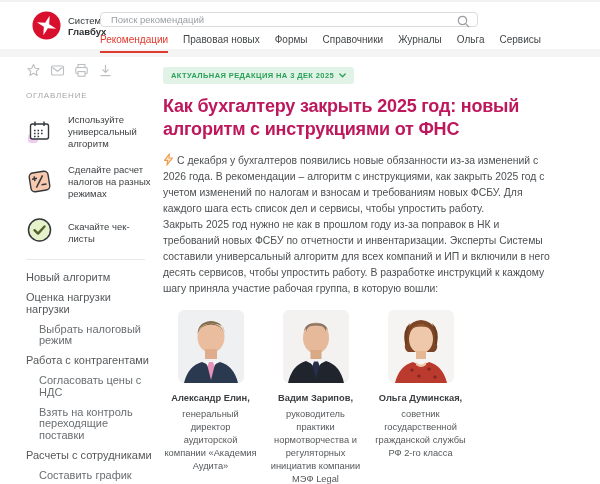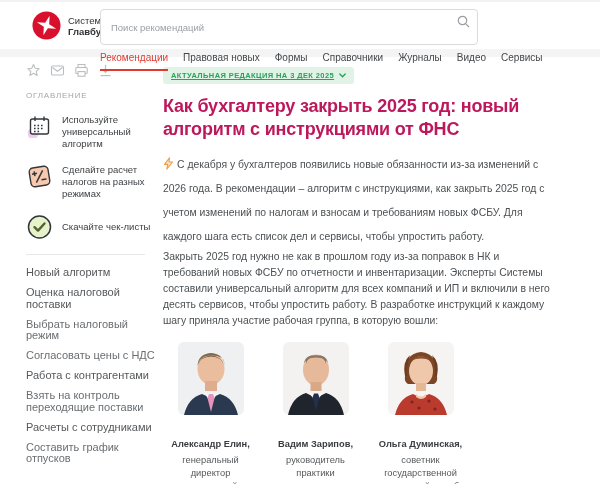--- a/index.html
+++ b/index.html
@@ -14,21 +14,21 @@
     position:relative; height:49px; background:#fff;
     border-top:2px solid #f1f1f2;
   }
   .logo { position:absolute; left:32px; top:9px; display:flex; align-items:center; gap:7px; }
   .logo-mark { width:29px; height:29px; }
   .logo-text { font-size:9.5px; line-height:11px; color:#2f3235; }
   .logo-text b { display:block; }
   .header-right { margin-left:100px; padding-top:7px; }
   .search-wrap { position:relative; width:378px; }
   .search-input {
-    width:378px; height:36px; border:1px solid #d9dbdd; border-radius:4px;
+    width:378px; height:15px; border:1px solid #d9dbdd; border-radius:4px;
     padding:0 28px 0 10px; font-size:9.5px; color:#3d4043;
     font-family:"Liberation Sans", sans-serif; outline:none; background:#fff;
   }
   .search-input::placeholder { color:#9aa0a4; }
   .search-icon { position:absolute; right:8px; top:6px; }
   .nav { display:flex; gap:15px; margin-top:7px;align-items:center; }
   .nav-item {
     font-size:10px; color:#43474a; text-decoration:none; cursor:pointer;
     position:relative; white-space:nowrap;
   }
@@ -39,53 +39,53 @@
   }
   .page-strip { height:8px; background:#f4f4f5; }
   
   .content { display:flex; height:425px; background:#fff; }
   .sidebar { width:163px; flex:none; padding:6px 8px 0 26px; }
   .main { flex:1; padding:7px 50px 0 0; }
   
   .side-actions { display:flex; gap:9px; align-items:center; }
   .action-btn { width:15px; height:15px; cursor:pointer; display:inline-flex; }
   .toc-heading { margin-top:13px; font-size:8px; letter-spacing:.8px; color:#a3a6a9; }
-  .toc-item { display:flex; gap:9px; margin-top:13px; align-items:flex-start; cursor:pointer; }
+  .toc-item { display:flex; gap:15px; margin-top:13px; align-items:center; cursor:pointer; }
   .toc-icon { width:27px; height:27px; flex:none; position:relative; }
   .toc-label { font-size:9.5px; line-height:12px; color:#3d4043; padding-top:1px; }
   .toc-item:last-of-type .toc-label { padding-top:8px; }
   .side-divider { border:none; border-top:1px solid #e7e8e9; margin:14px 10px 12px 0; }
   .side-links { display:flex; flex-direction:column; }
   .side-link {
     font-size:11px; line-height:11.5px; color:#55585b; text-decoration:none;
     cursor:pointer; margin-bottom:8.5px;
   }
-  .side-link.lvl1 { color:#6a6e71; }
+  .side-link.lvl1 { margin-left:13px; color:#6a6e71; }
   
   .edition-badge {
     display:inline-flex; align-items:center; gap:5px; cursor:pointer;
     background:#e1f3e7; color:#2aa158; border-radius:3px;
     font-size:7.5px; font-weight:bold; letter-spacing:.4px;
-    padding:4px 8px; text-transform:uppercase;text-decoration:underline;
+    padding:4px 8px; text-transform:uppercase;
   }
   .article-title {
     margin-top:11px; font-size:18px; line-height:22.5px; font-weight:bold;
     color:#be185d; letter-spacing:-.2px; max-width:402px;
   }
-  .lead { margin-top:13px; font-size:10.4px; line-height:24px; color:#4c5053; max-width:392px; }
+  .lead { margin-top:13px; font-size:10.4px; line-height:16px; color:#4c5053; max-width:392px; }
   .flash-icon { display:inline-block; vertical-align:-2px; margin-right:3px; }
   .body-par { font-size:10.4px; line-height:16px; color:#4c5053; max-width:392px; }
   
   .experts { display:flex; gap:10px; margin-top:13px; }
   .expert { width:95px; text-align:center; }
   .expert-photo {
     width:66px; height:73px; margin:0 auto; border-radius:6px; overflow:hidden;
     display:block;
   }
-  .expert-name { margin-top:23px; font-size:9.3px; font-weight:bold; color:#3a3d40; line-height:12px; }
+  .expert-name { margin-top:9px; font-size:9.3px; font-weight:bold; color:#3a3d40; line-height:12px; }
   .expert-role { margin-top:4px; font-size:9.3px; color:#55585b; line-height:13px; }
 </style>
 </head>
 <body>
 
 <header class="header">
   <div class="logo">
     <svg class="logo-mark" viewBox="0 0 30 30">
       <circle cx="15" cy="15" r="14.5" fill="#d8102e"></circle>
       <polygon points="15,4.5 17.2,12.8 25.5,15 17.2,17.2 15,25.5 12.8,17.2 4.5,15 12.8,12.8" fill="#ffffff" transform="rotate(18 15 15)"></polygon>
@@ -103,21 +103,21 @@
         <line x1="8.8" y1="8.8" x2="12" y2="12" stroke="#9a9ea2" stroke-width="1.2"></line>
       </svg>
     </div>
     <nav class="nav">
 
     <a class="nav-item active">Рекомендации</a>
         <a class="nav-item">Правовая новых</a>
         <a class="nav-item">Формы</a>
         <a class="nav-item">Справочники</a>
         <a class="nav-item">Журналы</a>
-        <a class="nav-item">Видео</a>
+        <a class="nav-item">Ольга</a>
         <a class="nav-item">Сервисы</a>
       </nav>
   </div>
 </header>
 
 <div class="page-strip"></div>
 
 <div class="content">
 
   <aside class="sidebar">
@@ -196,24 +196,24 @@
         </svg>
       </span>
       <span class="toc-label">Скачайте чек-листы</span>
     </div>
 
     <hr class="side-divider">
 
     <nav class="side-links">
 
     <a class="side-link lvl0">Новый алгоритм</a>
-        <a class="side-link lvl0">Оценка налоговой поставки</a>
+        <a class="side-link lvl0">Оценка нагрузки нагрузки</a>
         <a class="side-link lvl1">Выбрать налоговый режим</a>
+        <a class="side-link lvl0">Работа с контрагентами</a>
         <a class="side-link lvl1">Согласовать цены с НДС</a>
-        <a class="side-link lvl0">Работа с контрагентами</a>
         <a class="side-link lvl1">Взять на контроль переходящие поставки</a>
         <a class="side-link lvl0">Расчеты с сотрудниками</a>
         <a class="side-link lvl1">Составить график отпусков</a>
       </nav>
   </aside>
 
   <main class="main">
     <span class="edition-badge">
       <span>АКТУАЛЬНАЯ РЕДАКЦИЯ НА 3 ДЕК 2025</span>
       <svg width="7" height="5" viewBox="0 0 7 5">

